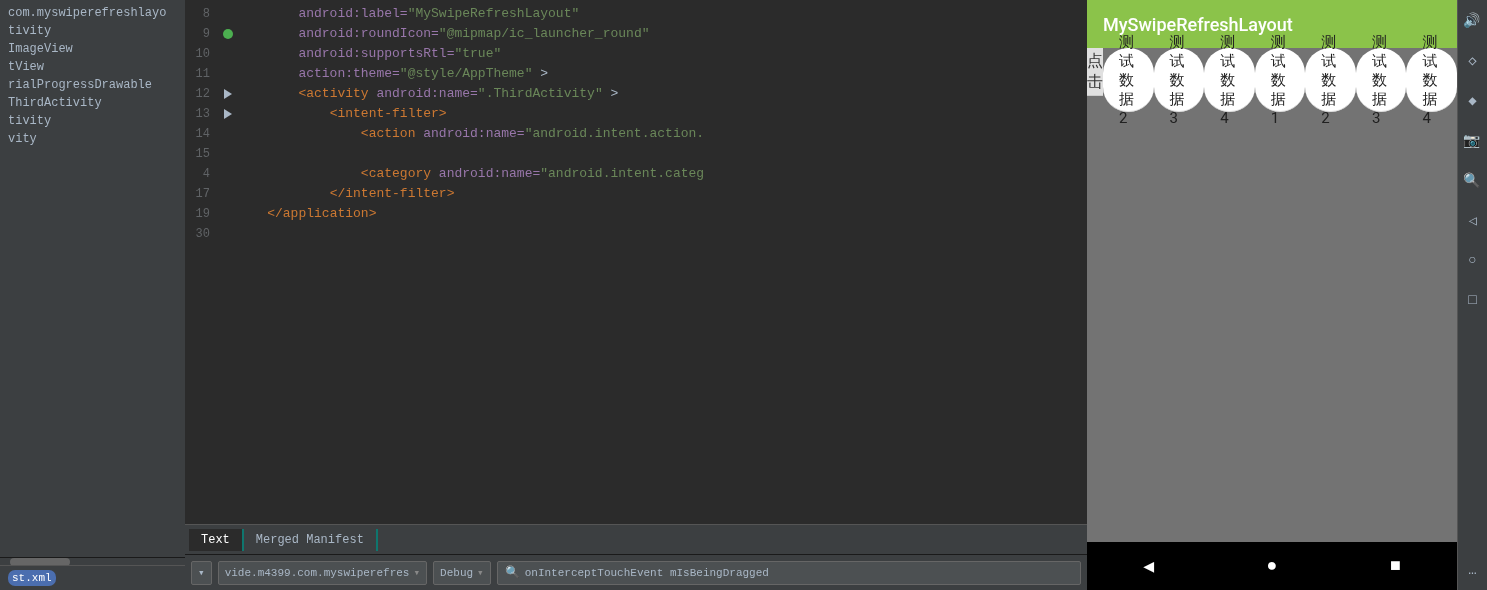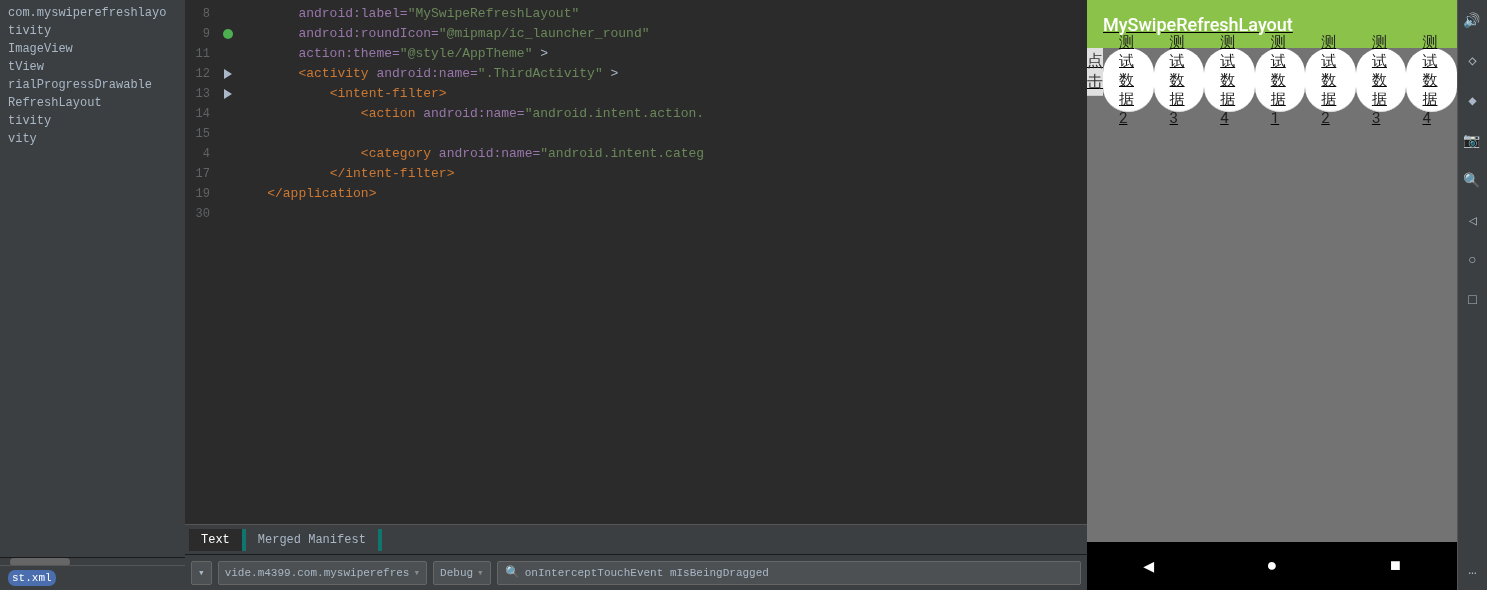--- a/index.html
+++ b/index.html
@@ -119,21 +119,21 @@
       display: flex;
       align-items: center;
       padding: 0 4px;
       gap: 0;
     }
     .tab-btn {
       padding: 4px 12px;
       font-size: 12px;
       color: #a9b7c6;
       cursor: pointer;
-      border-right: 4px solid #0f766e;
+      border-right: 2px solid #0f766e;
     }
     .tab-btn.active {
       color: #ffffff;
       background: #2b2b2b;
     }
 
     
     .debug-bar {
       height: 36px;
       background: #3c3f41;
@@ -183,21 +183,20 @@
       background: #2b2b2b;
       display: flex;
       flex-shrink: 0;
     }
     .phone-frame {
       width: 370px;
       background: #1a1a1a;
       display: flex;
       flex-direction: column;
       overflow: hidden;
-      text-decoration: underline;
     }
     .phone-appbar {
       height: 48px;
       background: #8bc34a;
       display: flex;
       align-items: center;
       padding: 0 16px;
     }
     .phone-title {
       font-size: 18px;
@@ -287,21 +286,21 @@
 </head>
 <body>
 
 <div class="left-panel">
   <div class="file-tree">
     <div class="tree-item">com.myswiperefreshlayo</div>
     <div class="tree-item">tivity</div>
     <div class="tree-item">ImageView</div>
     <div class="tree-item">tView</div>
     <div class="tree-item">rialProgressDrawable</div>
-    <div class="tree-item">RefreshLayout</div>
+    <div class="tree-item">ThirdActivity</div>
     <div class="tree-item">tivity</div>
     <div class="tree-item">vity</div>
   </div>
   <div class="scrollbar-area">
     <div class="scrollbar-thumb"></div>
   </div>
   <div class="bottom-tabs">
     <div class="bottom-tab selected" style="background:#4b6eaf;color:#fff;border-radius:7px;">st.xml</div>
   </div>
 </div>
@@ -317,20 +316,25 @@
       </div>
 
       <div class="code-line">
         <div class="line-number">9</div>
         <div class="line-indicator">
             <div class="line-dot"></div>
           </div>
         <div class="code-content"><span class="kw-attr">        android:roundIcon=</span><span class="kw-val">"@mipmap/ic_launcher_round"</span></div>
       </div>
 
+      <div class="code-line">
+        <div class="line-number">10</div>
+        <div class="line-indicator"></div>
+        <div class="code-content"><span class="kw-attr">        android:supportsRtl=</span><span class="kw-val">"true"</span></div>
+      </div>
 
       <div class="code-line">
         <div class="line-number">11</div>
         <div class="line-indicator"></div>
         <div class="code-content"><span class="kw-attr">        action:theme=</span><span class="kw-val">"@style/AppTheme"</span><span style="color:#a9b7c6;"> &gt;</span></div>
       </div>
 
       <div class="code-line">
         <div class="line-number">12</div>
         <div class="line-indicator">

